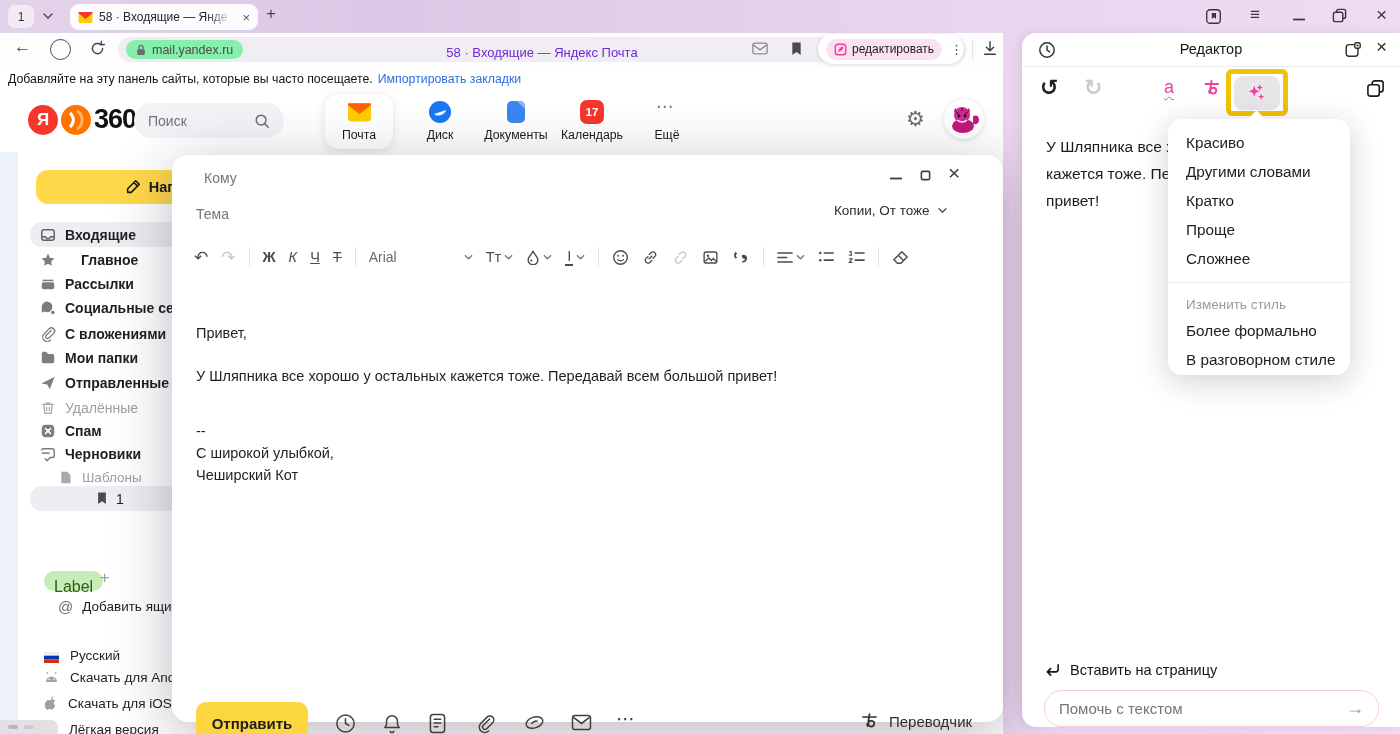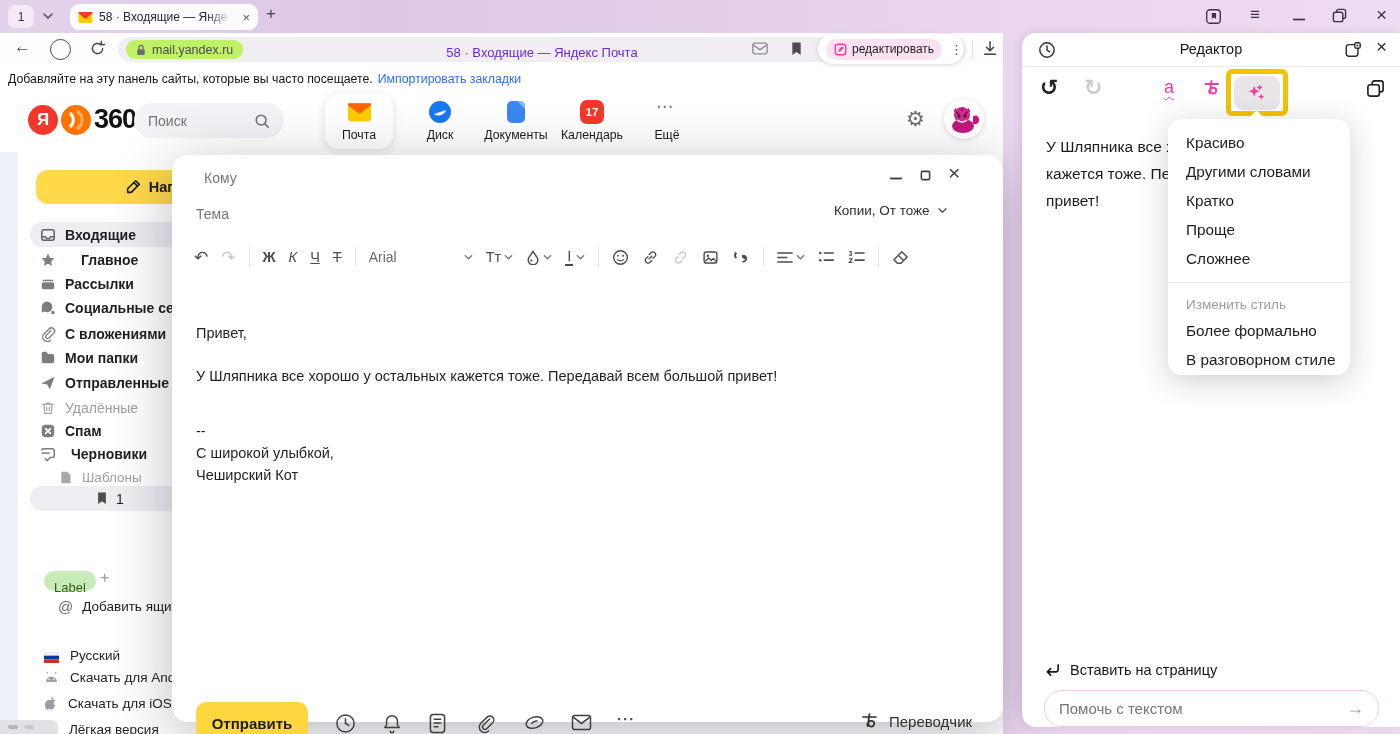--- a/index.html
+++ b/index.html
@@ -68,21 +68,21 @@
       <div class="abs" style="left:14px;top:4px;font-size:17px;color:#49434f;">←</div>
       <div class="abs row" style="left:50px;top:6px;width:21px;height:21px;border:1.7px solid #49434f;border-radius:50%;justify-content:center;font-size:11px;font-weight:700;color:#49434f;"></div>
       <div class="abs ic" style="left:89px;top:7px;color:#49434f;">
         <svg width="17" height="17" viewBox="0 0 20 20">
             <path d="M16 10 a6 6 0 1 1 -2.2-4.6" fill="none" stroke="currentColor" stroke-width="1.7" stroke-linecap="round"></path>
             <path d="M14.6 1.6 l-0.4 4 4-0.4" fill="none" stroke="currentColor" stroke-width="1.7" stroke-linecap="round" stroke-linejoin="round"></path>
           </svg>
       </div>
 
       <div class="abs" style="left:118px;top:4px;width:848px;height:25px;border-radius:13px;background:#f1eef3;">
-        <div class="abs row" style="left:8px;top:3px;height:19px;border-radius:10px;background:#bef264;padding:0 10px;gap:6px;">
+        <div class="abs row" style="left:8px;top:3px;height:19px;border-radius:10px;background:#86efac;padding:0 10px;gap:6px;">
           <span class="ic" style="color:#6d6a70;">
             <svg width="10" height="12" viewBox="0 0 12 14">
                 <rect x="1.5" y="6" width="9" height="7" rx="1.5" fill="currentColor"></rect>
                 <path d="M3.5 6 V4 a2.5 2.5 0 0 1 5 0 V6" fill="none" stroke="currentColor" stroke-width="1.6"></path>
               </svg>
           </span>
           <span style="font-size:12.5px;color:#4c4950;">mail.yandex.ru</span>
         </div>
         <div class="abs" style="left:0;top:8px;width:100%;text-align:center;font-size:13px;color:#6d28d9;">58 · Входящие — Яндекс Почта</div>
         <div class="abs ic" style="left:634px;top:5px;color:#8d8a91;">
@@ -281,21 +281,21 @@
       </div>
       <div class="abs row" style="left:40px;top:328px;height:25px;gap:9px;">
         <span class="ic" style="color:#7a7e83;">
             <svg width="16" height="16" viewBox="0 0 18 18">
               <rect x="2" y="2" width="14" height="14" rx="4.5" fill="currentColor"></rect>
               <path d="M6.3 6.3 l5.4 5.4 M11.7 6.3 l-5.4 5.4" stroke="#fff" stroke-width="1.8" stroke-linecap="round"></path>
             </svg>
           </span>
         <span style="font-size:14px;font-weight:600;color:#1f1f1f;">Спам</span>
       </div>
-      <div class="abs row" style="left:40px;top:351px;height:25px;gap:15px;">
+      <div class="abs row" style="left:40px;top:351px;height:25px;gap:9px;">
         <span class="ic" style="color:#7a7e83;">
             <svg width="16" height="16" viewBox="0 0 18 18">
               <path d="M2 5 a2 2 0 0 1 2-2 h10 a2 2 0 0 1 2 2 v6 a2 2 0 0 1-2 2 h-3" fill="none" stroke="currentColor" stroke-width="1.7"></path>
               <path d="M2 8 h9" stroke="currentColor" stroke-width="1.7"></path>
               <path d="M6 14.5 l2 2 3.5-3.5" fill="none" stroke="currentColor" stroke-width="1.7" stroke-linecap="round" stroke-linejoin="round"></path>
             </svg>
           </span>
         <span style="font-size:14px;font-weight:600;color:#1f1f1f;">Черновики</span>
       </div>
       <div class="abs row" style="left:58px;top:375px;height:25px;gap:9px;">
@@ -310,21 +310,21 @@
       <div class="abs row" style="left:30px;top:396px;width:286px;height:25px;border-radius:12px;background:#eceef1;padding-left:66px;gap:8px;">
         <span class="ic" style="color:#4c4c4c;">
             <svg width="12" height="15" viewBox="0 0 14 17">
               <path d="M2.5 1.5 h9 V15 l-4.5-3.4 L2.5 15 Z" fill="currentColor"></path>
             </svg>
           </span>
         <span style="font-size:14px;color:#1f1f1f;">1</span>
       </div>
 
       <div class="abs row" style="left:44px;top:481px;height:20px;border-radius:10px;background:#c7ecb8;padding:0 10px;">
-        <span style="font-size:13px;color:#2c5e17;margin-top:12px;">Label</span>
+        <span style="font-size:16px;color:#2c5e17;margin-top:12px;">Label</span>
       </div>
       <div class="abs" style="left:100px;top:479px;font-size:16px;color:#9a9a9a;">+</div>
 
       <div class="abs row" style="left:58px;top:505px;height:22px;gap:9px;">
         <span style="font-size:15px;color:#6d6d6d;">@</span>
         <span style="font-size:13.5px;color:#1c1c1c;">Добавить ящик</span>
       </div>
 
       <div class="abs row" style="left:44px;top:549px;height:24px;gap:11px;align-items:flex-end;">
         <span class="ic">

